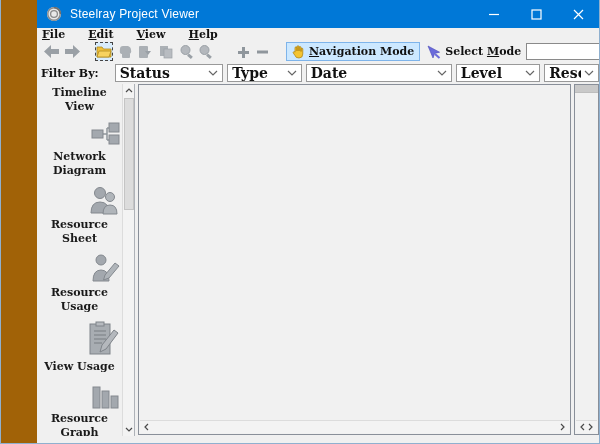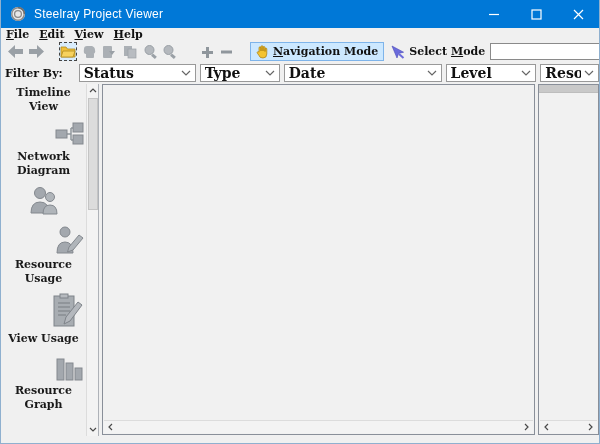--- a/index.html
+++ b/index.html
@@ -9,35 +9,36 @@
     font-size:11px; color:#111;
     background:#f0f0f0;
   }
   .window {
     width:600px; height:444px;
     border:1px solid #8fb0cf;
     border-top:none;
     display:flex; flex-direction:column;
     background:#a16207;
     overflow:hidden;
+    padding-left:36px;
   }
   
   .titlebar {
     height:28px; background:#0078d7; color:#fff;
     display:flex; align-items:center; flex:0 0 28px;
     font-family:"Liberation Sans", sans-serif; font-size:12px;
   }
   .app-icon { width:16px; height:16px; margin:0 8px 0 9px; flex:0 0 16px; }
   .title-text { flex:1 1 auto; letter-spacing:.2px; }
   .win-btn { width:42px; height:28px; display:flex; align-items:center; justify-content:center; }
   .win-btn svg { display:block; }
   
   .menubar {
     height:13px; flex:0 0 13px; display:flex; align-items:center;
-    padding-left:5px; gap:10px; background:#f0f0f0;
+    padding-left:5px; gap:23px; background:#f0f0f0;
     font-weight:bold; font-size:11px;
   }
   .menu-item { line-height:12px; }
   .u { text-decoration:underline; }
   
   .toolbar {
     height:21px; flex:0 0 21px; display:flex; align-items:center;
     background:#f0f0f0; font-weight:bold;
   }
   .tb-icon { display:flex; align-items:center; justify-content:center; }
@@ -268,20 +269,21 @@
         </svg>
         <span class="lbl">Network Diagram</span>
       </div>
       <div class="side-item">
         <svg width="32" height="30" viewBox="0 0 32 30">
           <circle cx="12" cy="8" r="5.5" fill="#a3a8ae" stroke="#83888e"></circle>
           <path d="M3 28 q0-11 9-11 t9 11 Z" fill="#a3a8ae" stroke="#83888e"></path>
           <circle cx="22" cy="12" r="4.5" fill="#b0b5ba" stroke="#83888e"></circle>
           <path d="M15 29 q0-9 7-9 t7 9 Z" fill="#b0b5ba" stroke="#83888e"></path>
         </svg>
+        <span class="lbl">Resource Sheet</span>
       </div>
       <div class="side-item">
         <svg width="30" height="30" viewBox="0 0 30 30">
           <circle cx="11" cy="7" r="5" fill="#a3a8ae" stroke="#83888e"></circle>
           <path d="M3 28 q0-11 8-11 t8 11 Z" fill="#a3a8ae" stroke="#83888e"></path>
           <path d="M15 22 L25 10 l4 3 L19 25 l-5.5 2 Z" fill="#b0b5ba" stroke="#83888e"></path>
         </svg>
         <span class="lbl">Resource Usage</span>
       </div>
       <div class="side-item">

